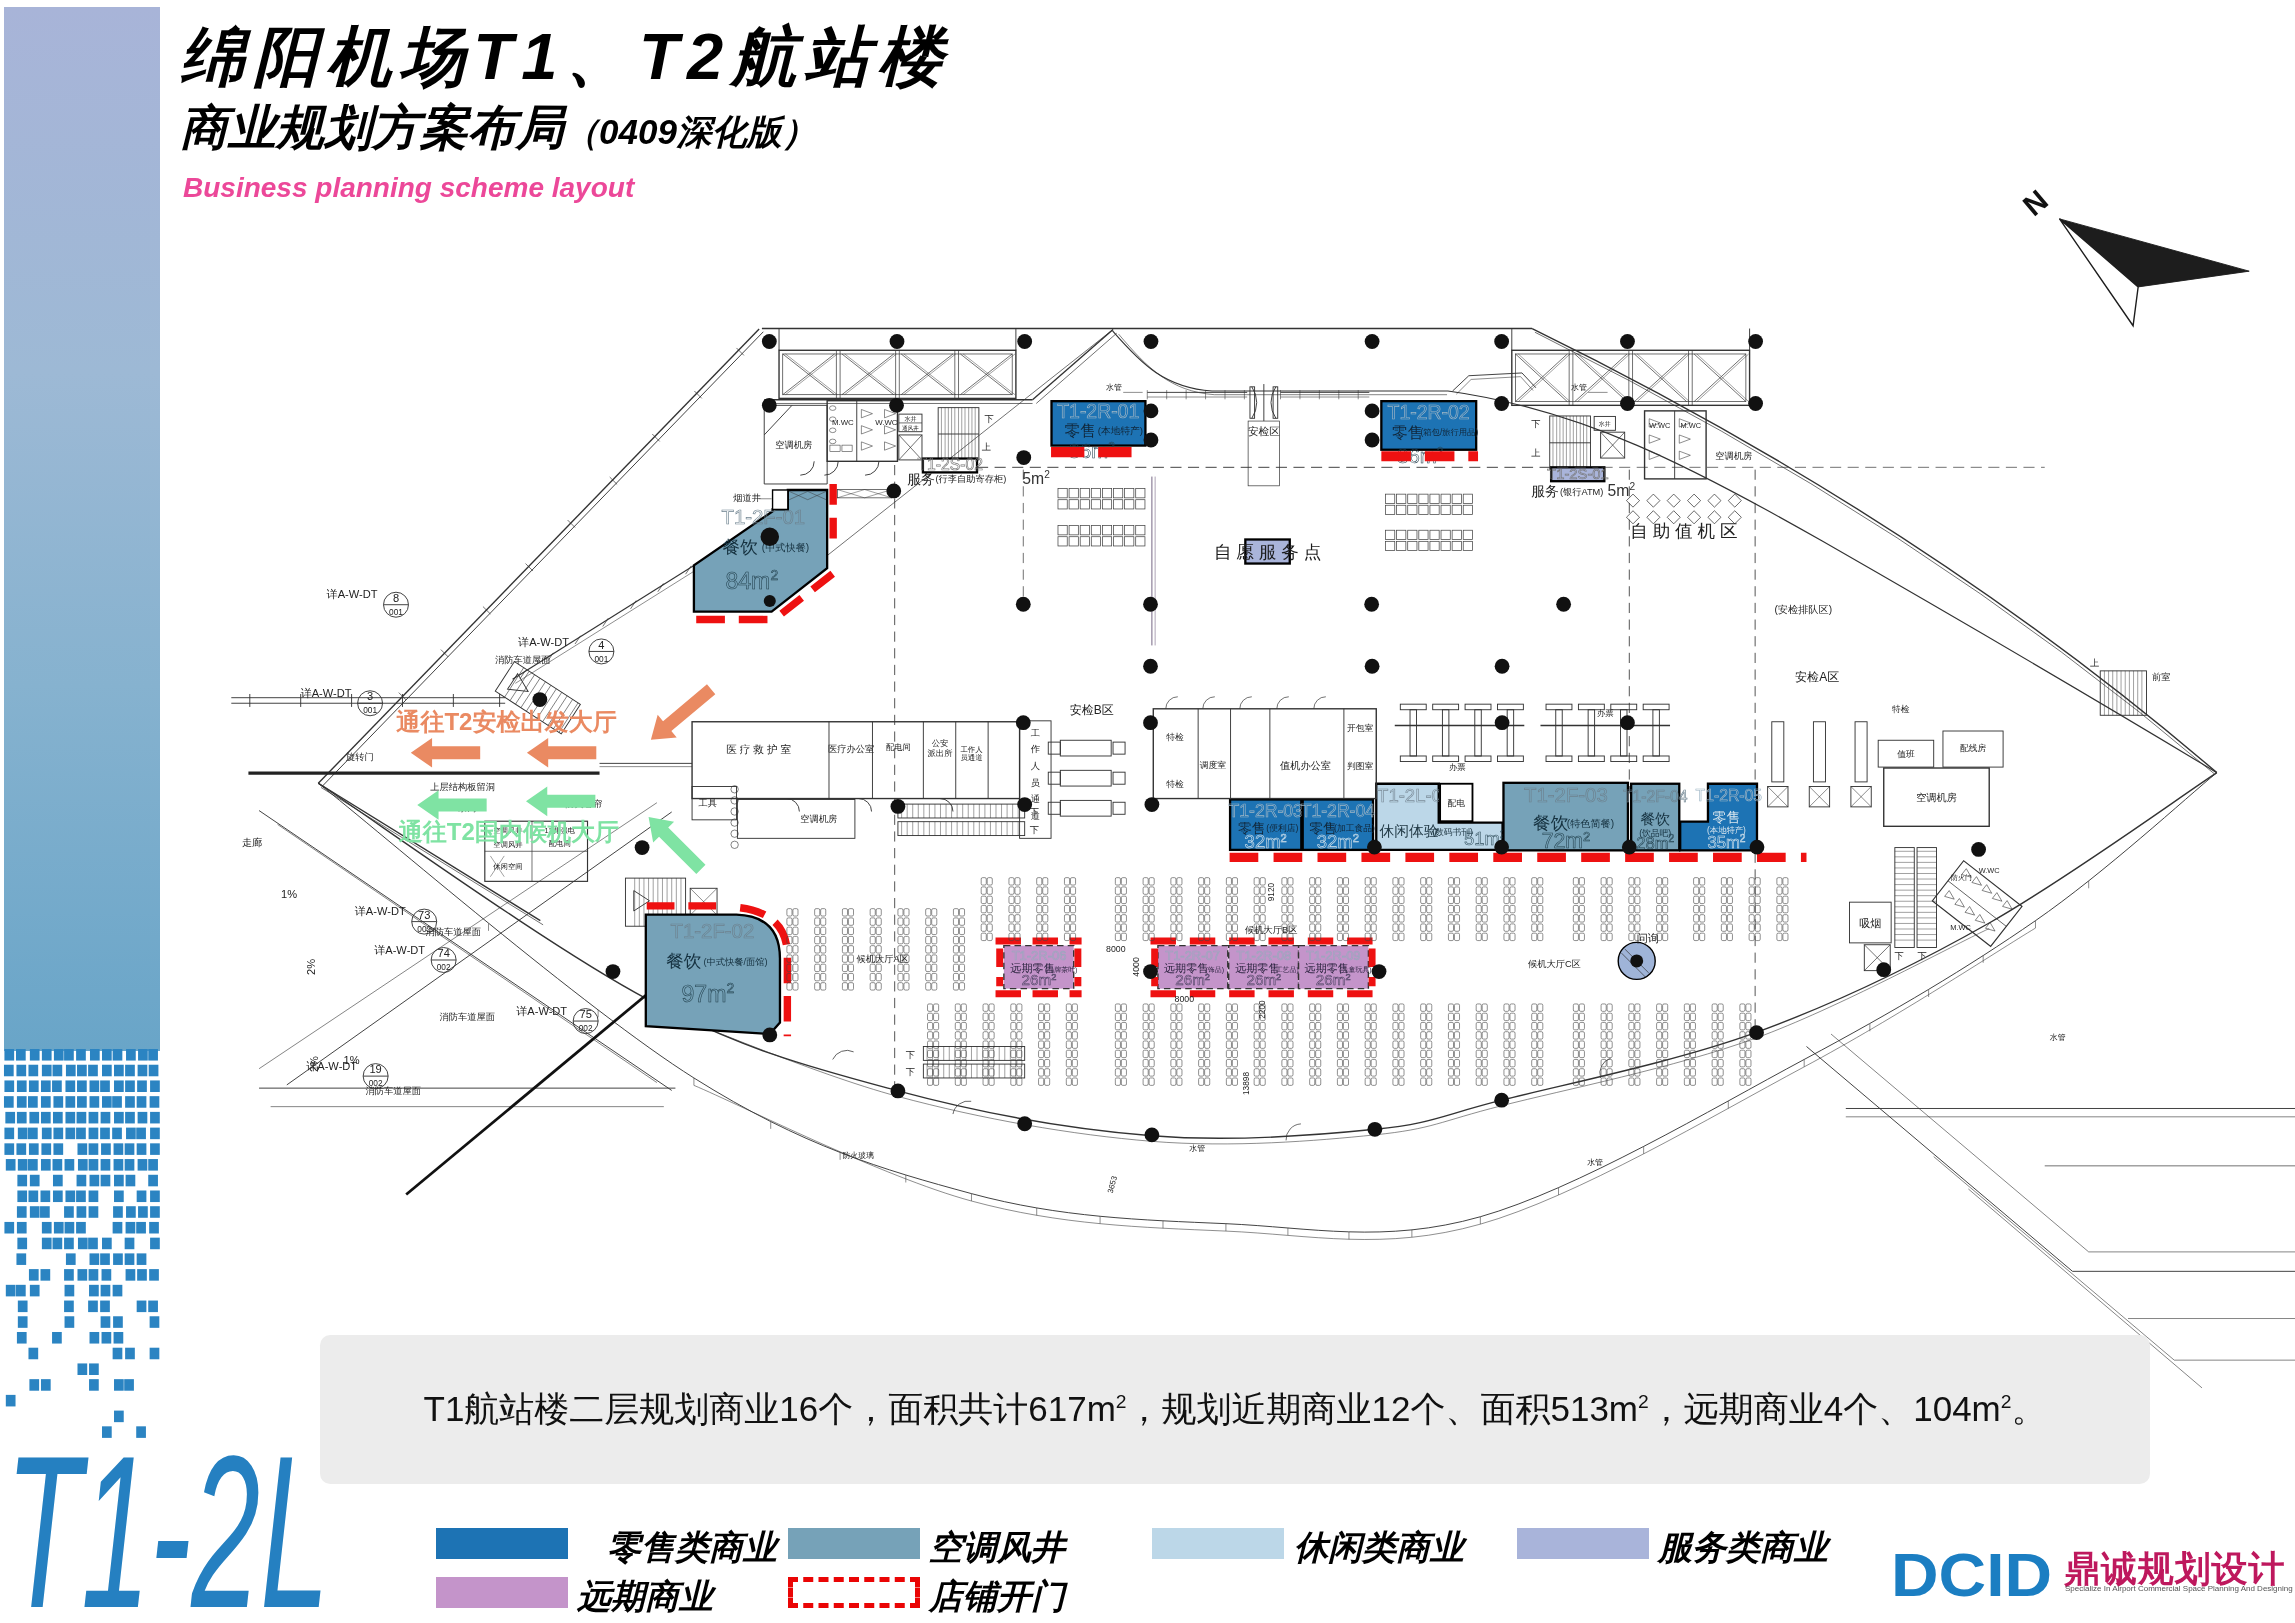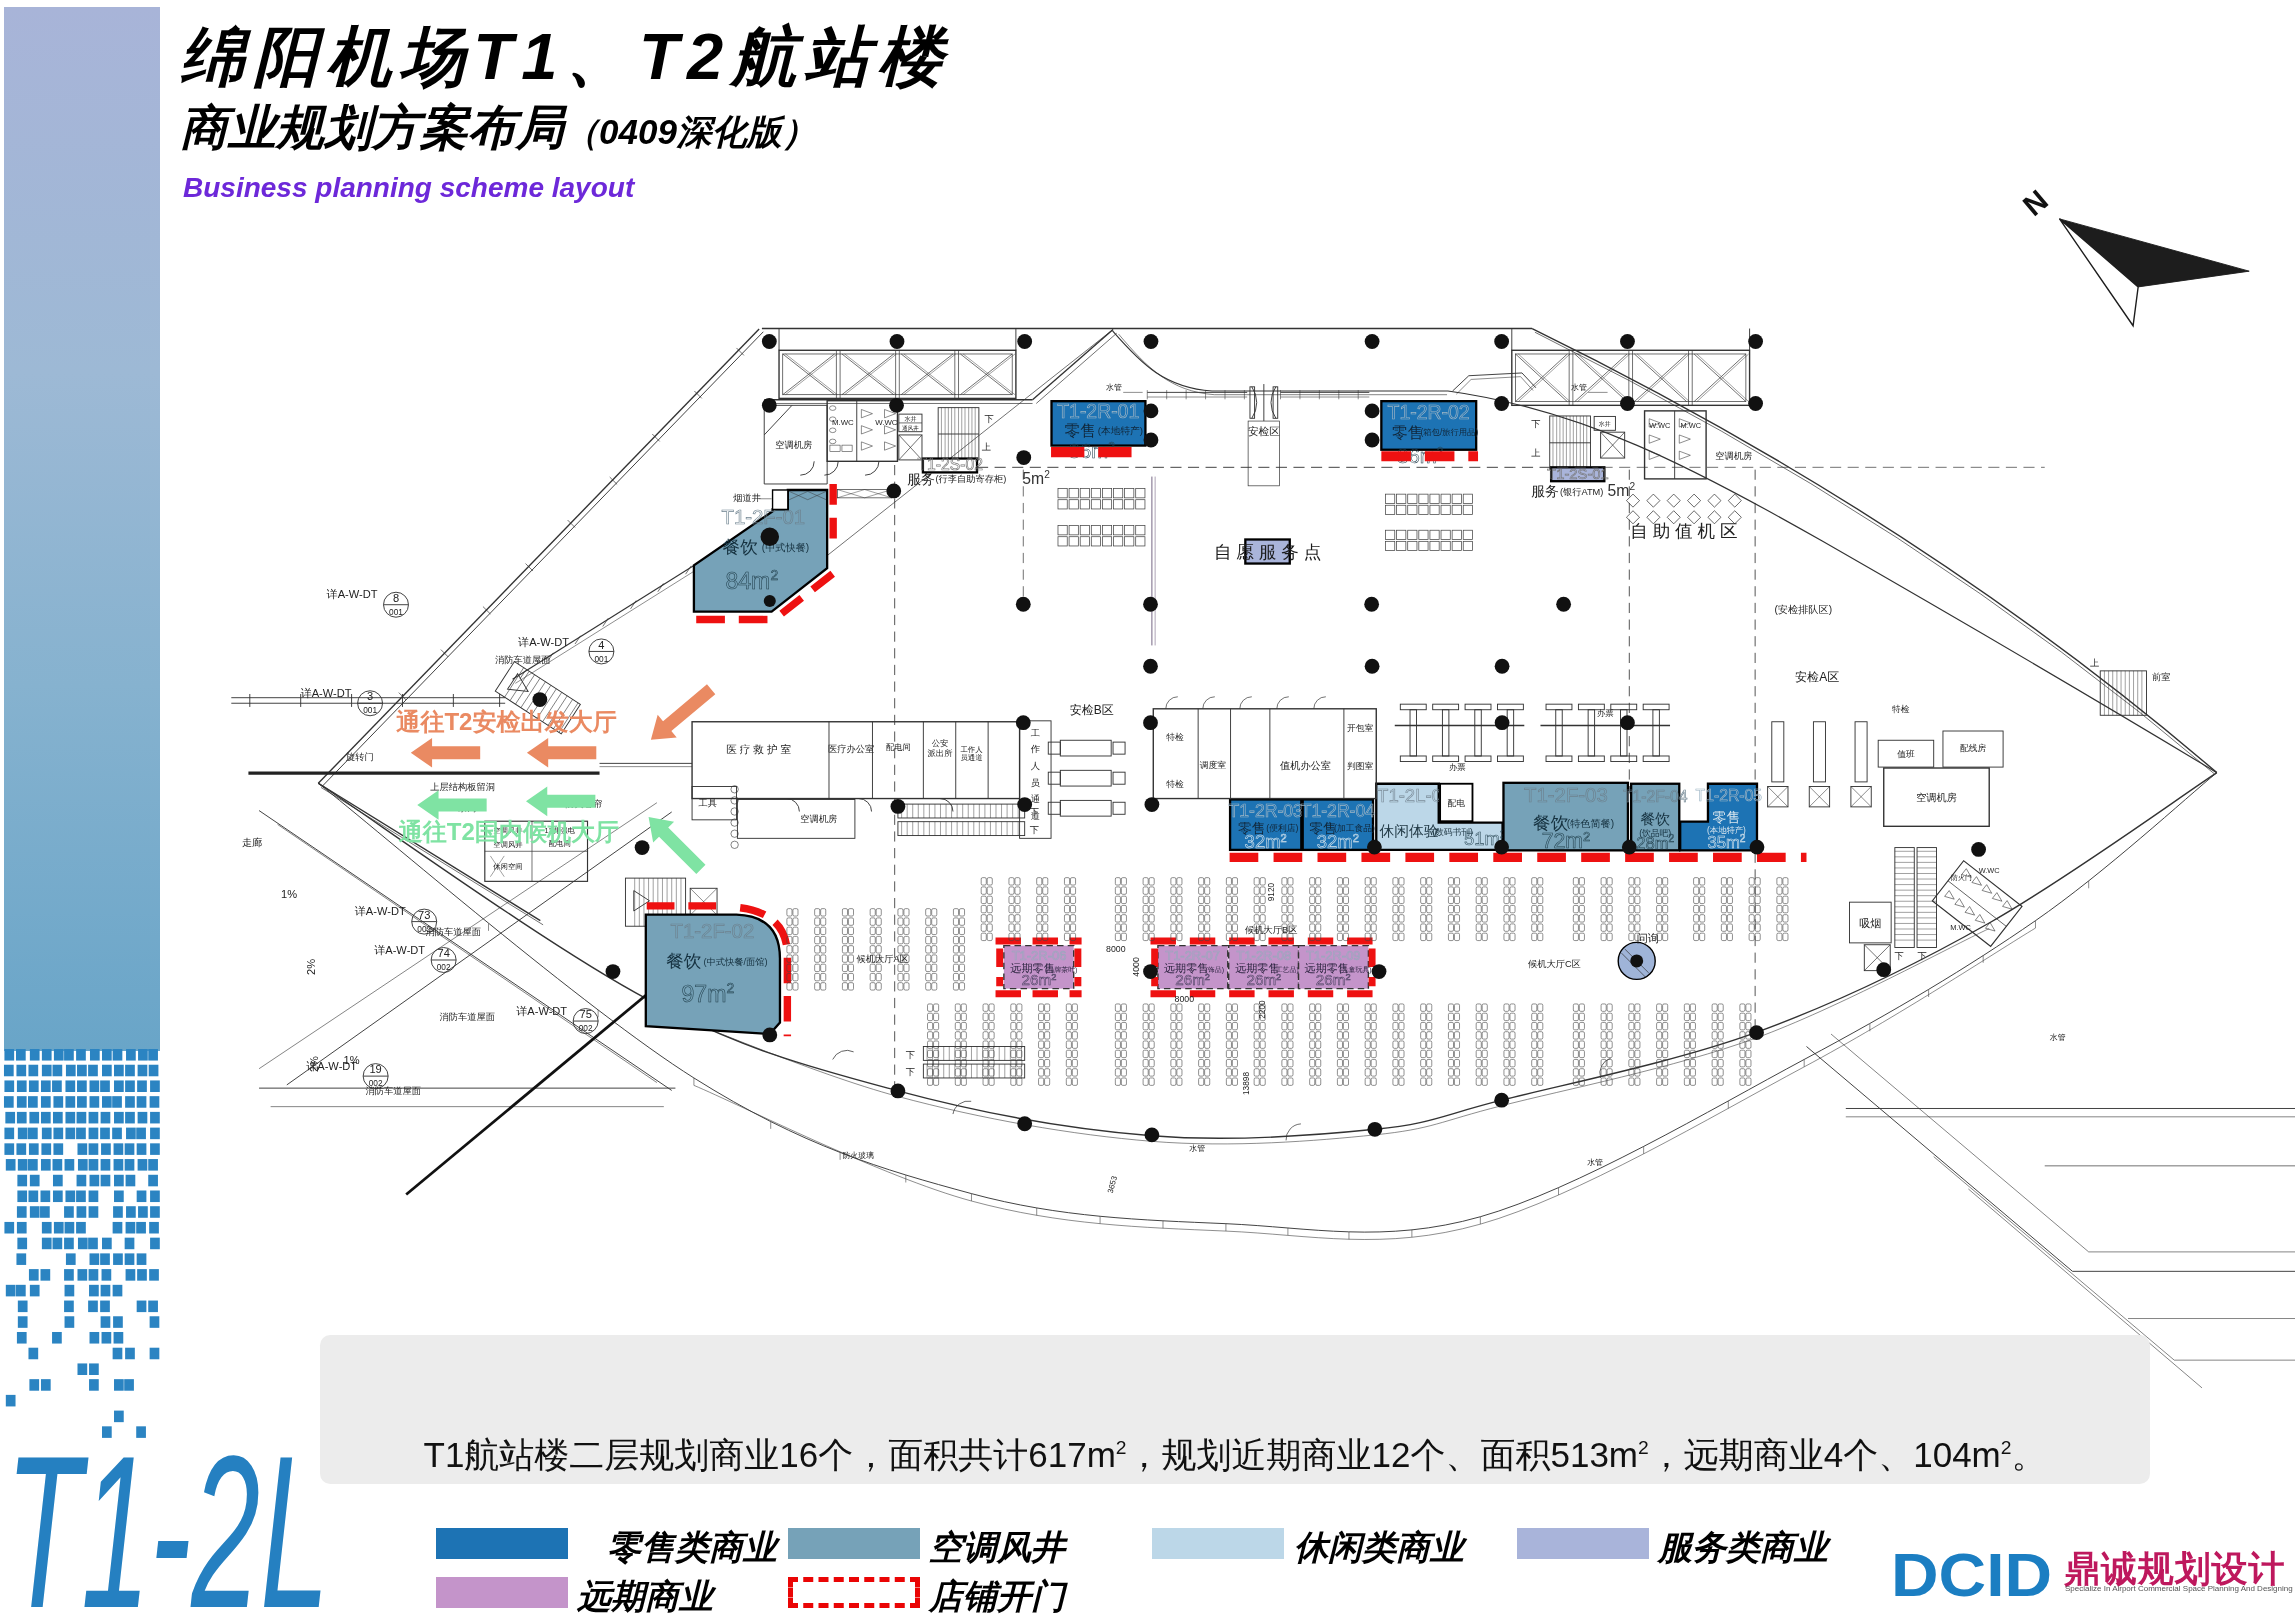--- a/index.html
+++ b/index.html
@@ -215,21 +215,21 @@
       <rect x="246" y="3050" width="21" height="25" fill="#2b84c2"></rect>
       <rect x="220" y="3084" width="21" height="25" fill="#2b84c2"></rect>
       <rect x="294" y="3084" width="21" height="25" fill="#2b84c2"></rect>
     </g>
   </svg>
 
 <div class="abs" style="left:180px;top:13px;font-size:65px;font-weight:bold;font-style:italic;letter-spacing:8.3px;color:#000;white-space:nowrap">绵阳机场T1、T2航站楼</div>
 
 <div class="abs" style="left:180px;top:96px;font-size:48px;font-weight:bold;font-style:italic;color:#000;white-space:nowrap">商业规划方案布局<span style="font-size:35px">（0409深化版）</span></div>
 
-<div class="abs" style="left:183px;top:172px;font-size:28px;font-weight:bold;font-style:italic;color:#6d28d9;white-space:nowrap">Business planning scheme layout</div>
+<div class="abs" style="left:183px;top:172px;font-size:28px;font-weight:bold;font-style:italic;color:#ec4899;white-space:nowrap">Business planning scheme layout</div>
 
 <svg width="2295" height="1623" viewBox="0 0 4961 3508" xmlns="http://www.w3.org/2000/svg" style="position:absolute;left:0;top:0">
     <defs>
       <symbol id="seat" overflow="visible">
         <rect x="1" y="2" width="11" height="16" rx="3" fill="none" stroke="#444" stroke-width="1.3"></rect>
         <rect x="14" y="2" width="11" height="16" rx="3" fill="none" stroke="#444" stroke-width="1.3"></rect>
         <rect x="1" y="22" width="11" height="16" rx="3" fill="none" stroke="#444" stroke-width="1.3"></rect>
         <rect x="14" y="22" width="11" height="16" rx="3" fill="none" stroke="#444" stroke-width="1.3"></rect>
         <rect x="1" y="42" width="11" height="16" rx="3" fill="none" stroke="#444" stroke-width="1.3"></rect>
         <rect x="14" y="42" width="11" height="16" rx="3" fill="none" stroke="#444" stroke-width="1.3"></rect>
@@ -1518,21 +1518,21 @@
       <circle cx="2972" cy="2441" r="16" fill="#111"></circle>
       <circle cx="3246" cy="2378" r="16" fill="#111"></circle>
       <circle cx="3797" cy="2232" r="16" fill="#111"></circle>
       <circle cx="4072" cy="2096" r="16" fill="#111"></circle>
       <circle cx="4277" cy="1836" r="16" fill="#111"></circle>
       <circle cx="1664" cy="1160" r="20" fill="#111"></circle>
       <circle cx="1664" cy="1299" r="13" fill="#111"></circle>
     </g>
   </svg>
 
-<div class="abs" style="left:320px;top:1335px;width:1830px;height:149px;background:#ececec;border-radius:10.2px;display:flex;flex-direction:column;justify-content:flex-end;align-items:center;font-size:35px;color:#111;line-height:1.62;white-space:nowrap">
+<div class="abs" style="left:320px;top:1335px;width:1830px;height:149px;background:#ececec;border-radius:10.2px;display:flex;flex-direction:column;justify-content:center;align-items:center;font-size:35px;color:#111;line-height:1.62;white-space:nowrap">
 <div>T1航站楼二层规划商业16个，面积共计617m<sup style="font-size:55%">2</sup>，规划近期商业12个、面积513m<sup style="font-size:55%">2</sup>，远期商业4个、104m<sup style="font-size:55%">2</sup>。</div>
 </div>
 
 <svg class="abs" width="416" height="250" viewBox="0 0 900 540" style="left:0;top:1377px" xmlns="http://www.w3.org/2000/svg">
 <text x="12" y="497" font-size="470" font-style="italic" fill="#2580c1" font-family="Liberation Sans, sans-serif" textLength="700" lengthAdjust="spacingAndGlyphs">T1-2L</text>
   </svg>
 
 <div class="abs" style="left:436px;top:1528px;width:132px;height:30.5px;background:#1d73b4"></div>
 <div class="abs" style="left:607px;top:1525px;font-size:34px;font-weight:bold;font-style:italic">零售类商业</div>
 

